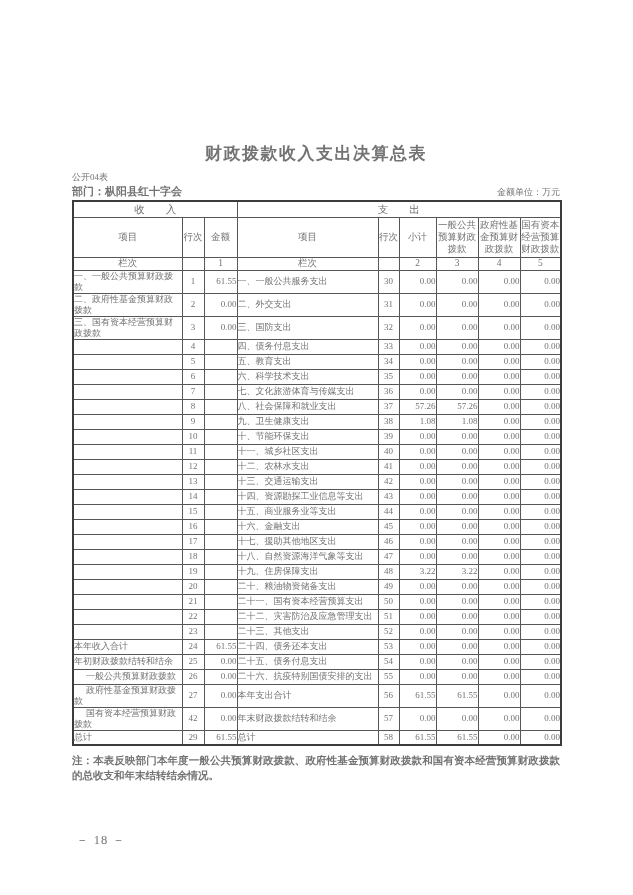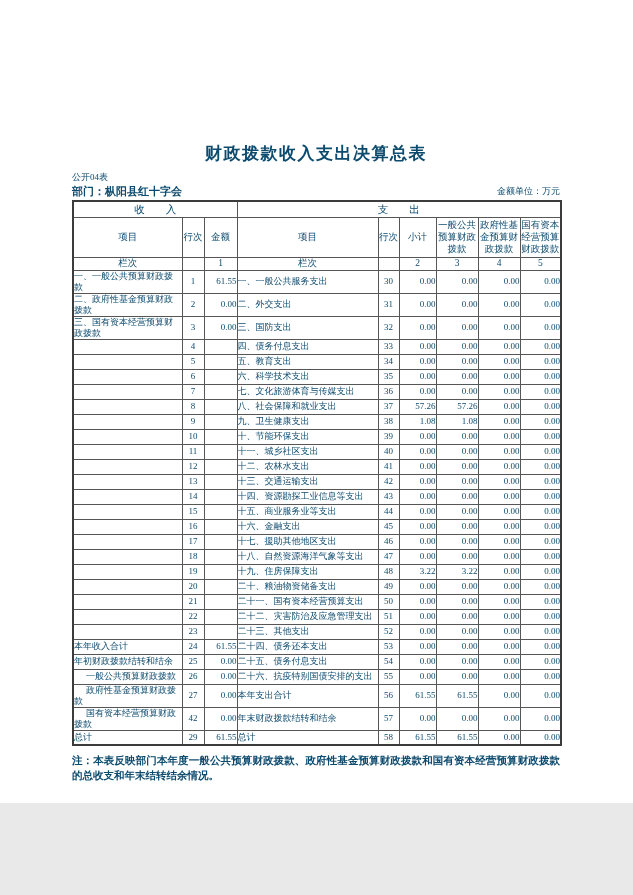--- a/index.html
+++ b/index.html
@@ -1,21 +1,21 @@
 <!DOCTYPE html>
 <html><head>
 <meta charset="utf-8">
 <style>
   html,body{margin:0;padding:0;background:#e9e9e9;}
   .page{
     position:relative;
-    width:633px;height:803px;
+    width:633px;height:895px;
     margin:0 auto;
     background:#ffffff;
-    color:#0c4a6e;
+    color:#737373;
     font-family:"Liberation Serif","DejaVu Serif",serif;
     overflow:hidden;
     box-sizing:border-box;
   }
   .content{position:absolute;left:72px;top:144px;width:488px;}
   .doc-title{
     text-align:center;
     font-family:"Liberation Sans","DejaVu Sans",sans-serif;
     font-weight:bold;
     font-size:17px;
@@ -23,21 +23,21 @@
     line-height:20px;
   }
   .code-line{
     font-size:9px;
     margin-top:8px;
     line-height:11px;
   }
   .meta-line{
     display:flex;
     justify-content:space-between;
-    align-items:center;
+    align-items:flex-end;
     margin-top:2px;
     margin-bottom:2px;
   }
   .dept{
     font-family:"Liberation Sans","DejaVu Sans",sans-serif;
     font-weight:600;
     font-size:11px;
     line-height:13px;
   }
   .unit{font-size:9px;line-height:11px;}

